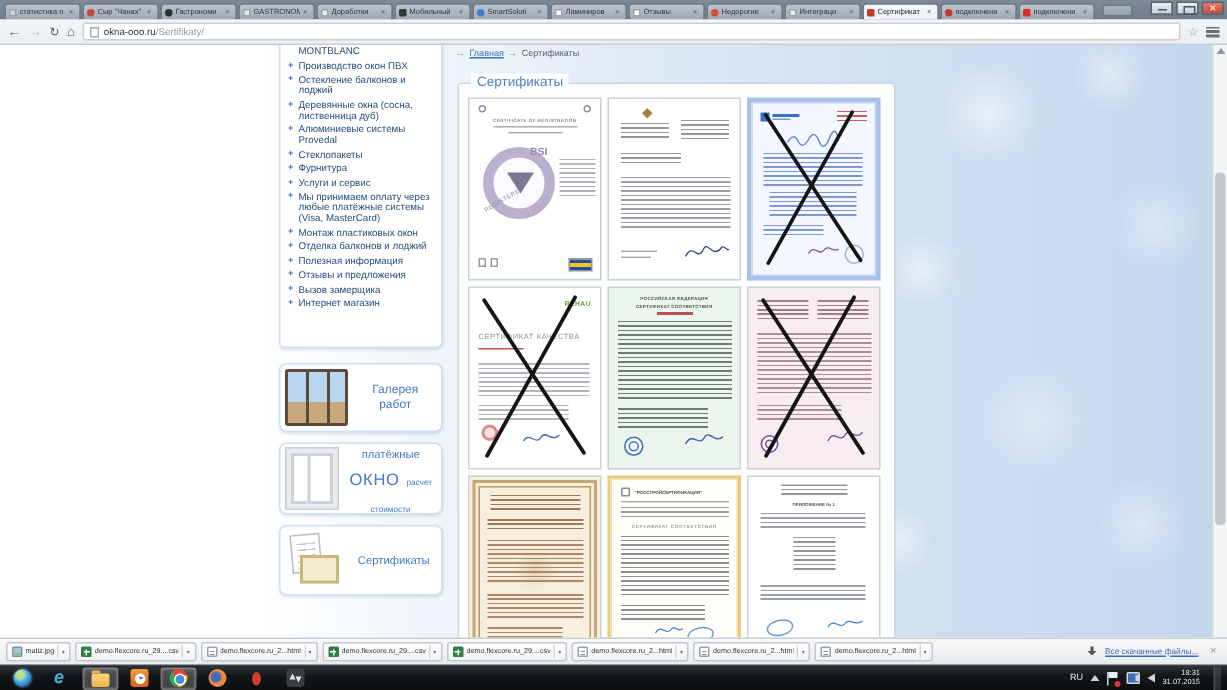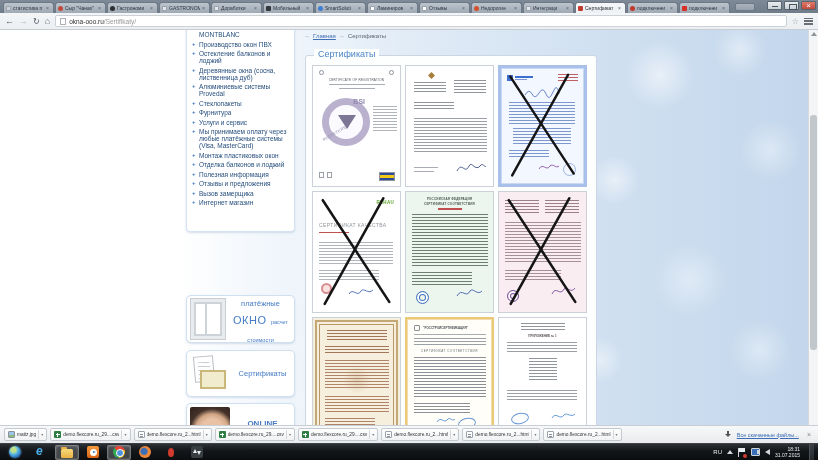--- a/index.html
+++ b/index.html
@@ -427,38 +427,38 @@
             <span class="mi-label">Вызов замерщика</span>
           </div>
 
           <div class="menu-item">
             <span class="bullet"></span>
             <span class="mi-label">Интернет магазин</span>
           </div>
         </div>
     </div>
 
+    <div class="widget w1">
+      <span class="w1-img"></span>
+      <span class="w-text"><span>Галерея</span><br><span>работ</span></span>
+    </div>
     <div class="widget w2">
       <span class="w2-img"></span>
       <span class="w-text">
         <span class="l1">платёжные</span>
         <span class="l2">ОКНО</span>
         <span class="l3">расчет стоимости</span>
       </span>
     </div>
     <div class="widget w3">
       <span class="w3-img">
           <s class="c-back"></s>
           <s class="c-front"></s>
         </span>
       <span class="w-text">Сертификаты</span>
-    </div>
-    <div class="widget w4">
-      <span class="w4-img"></span>
-      <span class="w-text">ONLINE</span>
     </div>
 
     <div class="breadcrumb">
       <span class="bc-arrow"></span>
       <span class="bc-home">Главная</span>
       <span class="bc-arrow"></span>
       <span class="bc-current">Сертификаты</span>
     </div>
 
     <div class="certbox">

